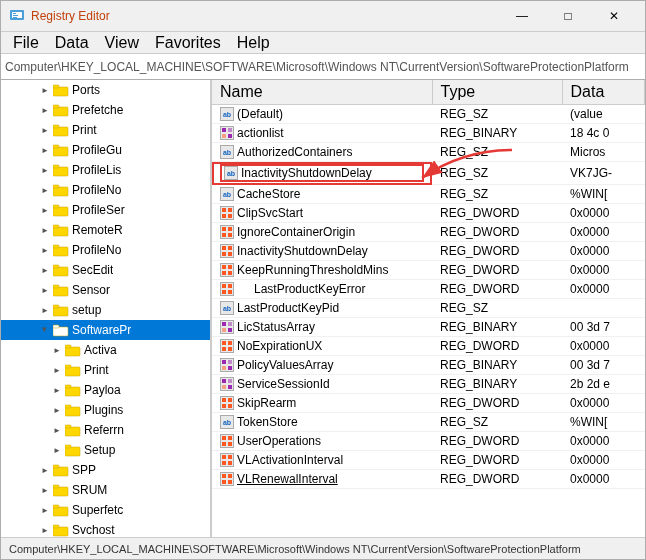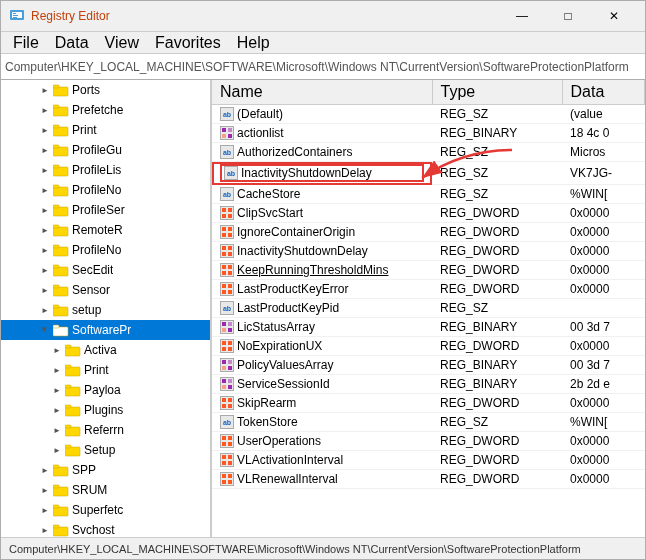--- a/index.html
+++ b/index.html
@@ -496,38 +496,38 @@
                     </svg>
                   </span>
                   <span>InactivityShutdownDelay</span>
                 </div>
               </td>
               <td>REG_DWORD</td>
               <td>0x0000</td>
             </tr>
             <tr>
               <td style="max-width: 220px;">
-                <div style="display: flex; align-items: center; text-decoration: underline;">
+                <div style="display: flex; align-items: center;">
                   <span style="display:inline-flex;align-items:center;justify-content:center;width:14px;height:14px;background:#e8e8e8;border:1px solid #aaa;font-size:6px;color:#FF5722;font-weight:bold;margin-right:3px;flex-shrink:0;">
                     <svg width="12" height="12" viewBox="0 0 12 12">
                       <rect x="1" y="1" width="4" height="4" fill="#FF5722"></rect>
                       <rect x="7" y="1" width="4" height="4" fill="#FF5722"></rect>
                       <rect x="1" y="7" width="4" height="4" fill="#FF5722"></rect>
                       <rect x="7" y="7" width="4" height="4" fill="#FF5722"></rect>
                     </svg>
                   </span>
                   <span>KeepRunningThresholdMins</span>
                 </div>
               </td>
               <td>REG_DWORD</td>
               <td>0x0000</td>
             </tr>
             <tr>
               <td style="max-width: 220px;">
-                <div style="display: flex; align-items: center;">
+                <div style="display: flex; align-items: center; gap: 17px;">
                   <span style="display:inline-flex;align-items:center;justify-content:center;width:14px;height:14px;background:#e8e8e8;border:1px solid #aaa;font-size:6px;color:#FF5722;font-weight:bold;margin-right:3px;flex-shrink:0;">
                     <svg width="12" height="12" viewBox="0 0 12 12">
                       <rect x="1" y="1" width="4" height="4" fill="#FF5722"></rect>
                       <rect x="7" y="1" width="4" height="4" fill="#FF5722"></rect>
                       <rect x="1" y="7" width="4" height="4" fill="#FF5722"></rect>
                       <rect x="7" y="7" width="4" height="4" fill="#FF5722"></rect>
                     </svg>
                   </span>
                   <span>LastProductKeyError</span>
                 </div>
@@ -668,21 +668,21 @@
                       <rect x="7" y="7" width="4" height="4" fill="#FF5722"></rect>
                     </svg>
                   </span>
                   <span>VLActivationInterval</span>
                 </div>
               </td>
               <td>REG_DWORD</td>
               <td>0x0000</td>
             </tr>
             <tr>
-              <td style="max-width: 220px;">
+              <td style="max-width: 220px; text-decoration: underline;">
                 <div style="display: flex; align-items: center;">
                   <span style="display:inline-flex;align-items:center;justify-content:center;width:14px;height:14px;background:#e8e8e8;border:1px solid #aaa;font-size:6px;color:#FF5722;font-weight:bold;margin-right:3px;flex-shrink:0;">
                     <svg width="12" height="12" viewBox="0 0 12 12">
                       <rect x="1" y="1" width="4" height="4" fill="#FF5722"></rect>
                       <rect x="7" y="1" width="4" height="4" fill="#FF5722"></rect>
                       <rect x="1" y="7" width="4" height="4" fill="#FF5722"></rect>
                       <rect x="7" y="7" width="4" height="4" fill="#FF5722"></rect>
                     </svg>
                   </span>
                   <span>VLRenewalInterval</span>

